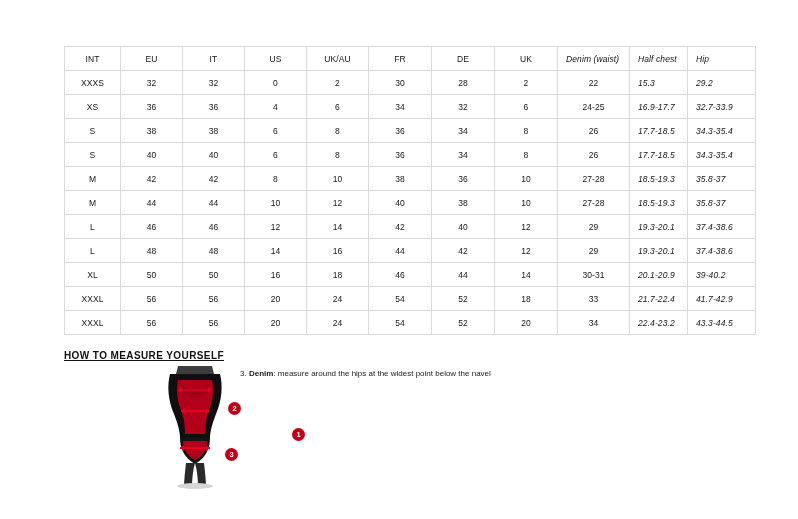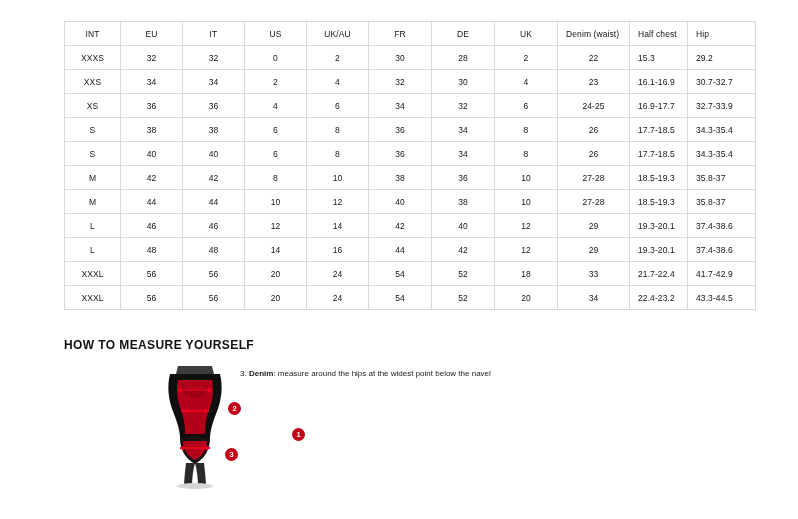--- a/index.html
+++ b/index.html
@@ -23,20 +23,21 @@
   .table-wrap {
     position: absolute;
     left: 64px;
     top: 21px;
     width: 670px;
   }
   table.size-table {
     border-collapse: collapse;
     width: 670px;
     table-layout: fixed;
+    margin-top: 25px;
   }
   table.size-table td,
   table.size-table th {
     border: 1px solid #d9d9d9;
     height: 23px;
     font-size: 8.5px;
     font-weight: normal;
     text-align: center;
     vertical-align: middle;
     color: #141414;
@@ -56,31 +57,33 @@
   col.c5 { width: 63px; }
   col.c6 { width: 63px; }
   col.c7 { width: 63px; }
   col.c8 { width: 72px; }
   col.c9 { width: 58px; }
   col.c10 { width: 68px; }
 
   table.size-table td.left-pad {
     text-align: left;
     padding-left: 8px;
+    font-style: italic;
   }
 
   
   .measure-title {
     position: absolute;
     left: 64px;
-    top: 338px;
-    font-size: 12px;
+    top: 350px;
+    font-size: 10px;
     font-weight: bold;
     letter-spacing: 0.4px;
     color: #111111;
+    text-decoration: underline;
   }
   .measure-block {
     position: absolute;
     left: 64px;
     top: 364px;
     width: 670px;
     height: 130px;
   }
   .figure {
     position: absolute;
@@ -165,33 +168,20 @@
           <td>0</td>
           <td>2</td>
           <td>30</td>
           <td>28</td>
           <td>2</td>
           <td>22</td>
           <td class="left-pad">15.3</td>
           <td class="left-pad">29.2</td>
         </tr>
         <tr>
-          <td>XXS</td>
-          <td>34</td>
-          <td>34</td>
-          <td>2</td>
-          <td>4</td>
-          <td>32</td>
-          <td>30</td>
-          <td>4</td>
-          <td>23</td>
-          <td class="left-pad">16.1-16.9</td>
-          <td class="left-pad">30.7-32.7</td>
-        </tr>
-        <tr>
           <td>XS</td>
           <td>36</td>
           <td>36</td>
           <td>4</td>
           <td>6</td>
           <td>34</td>
           <td>32</td>
           <td>6</td>
           <td>24-25</td>
           <td class="left-pad">16.9-17.7</td>
@@ -269,20 +259,33 @@
           <td>14</td>
           <td>16</td>
           <td>44</td>
           <td>42</td>
           <td>12</td>
           <td>29</td>
           <td class="left-pad">19.3-20.1</td>
           <td class="left-pad">37.4-38.6</td>
         </tr>
         <tr>
+          <td>XL</td>
+          <td>50</td>
+          <td>50</td>
+          <td>16</td>
+          <td>18</td>
+          <td>46</td>
+          <td>44</td>
+          <td>14</td>
+          <td>30-31</td>
+          <td class="left-pad">20.1-20.9</td>
+          <td class="left-pad">39-40.2</td>
+        </tr>
+        <tr>
           <td>XXXL</td>
           <td>56</td>
           <td>56</td>
           <td>20</td>
           <td>24</td>
           <td>54</td>
           <td>52</td>
           <td>18</td>
           <td>33</td>
           <td class="left-pad">21.7-22.4</td>

